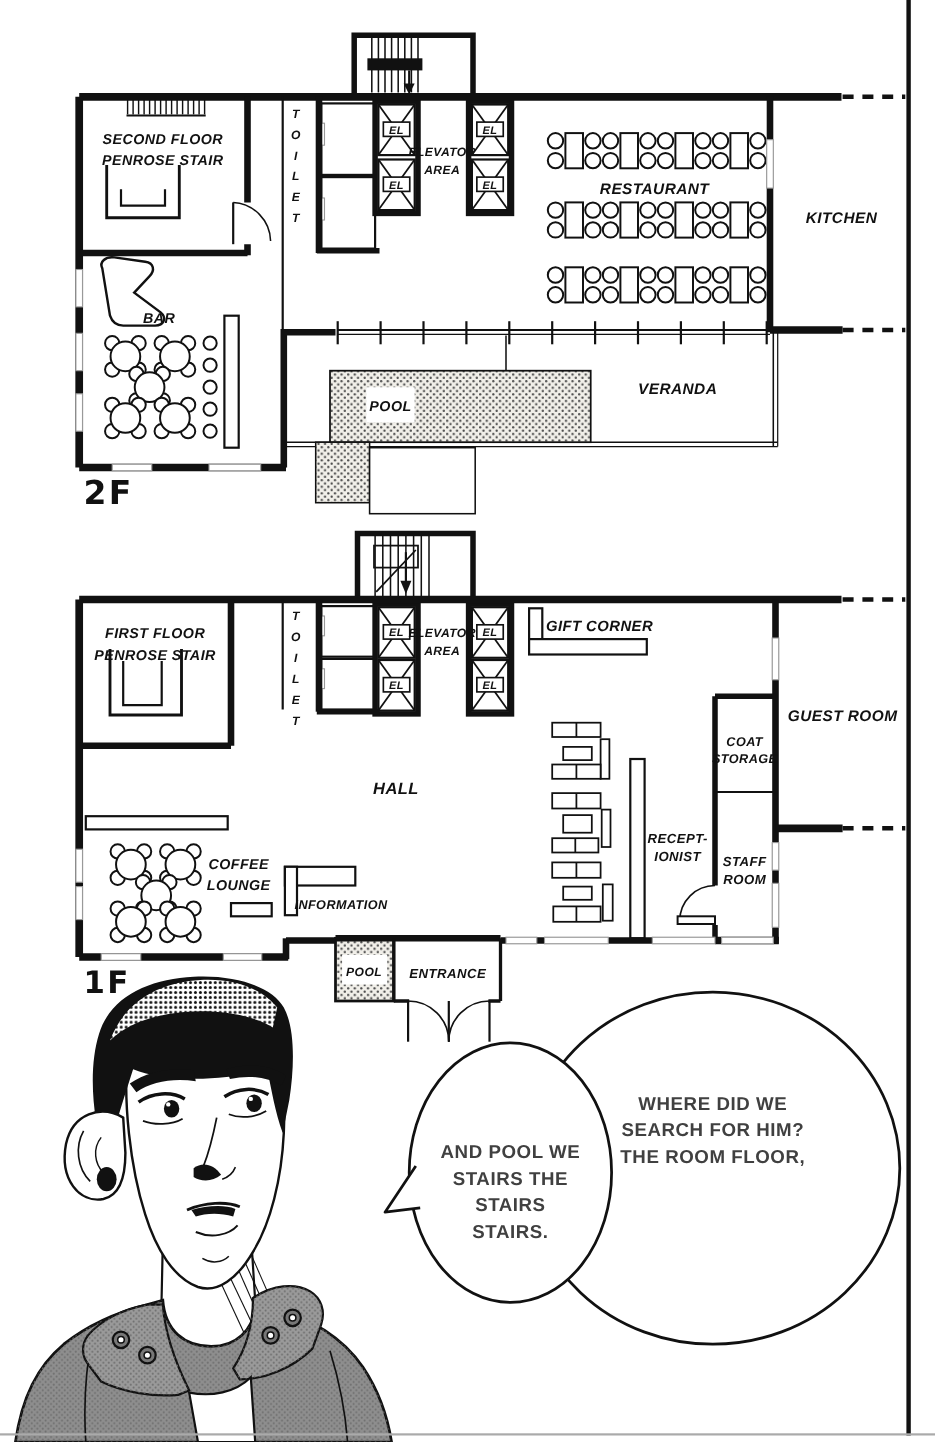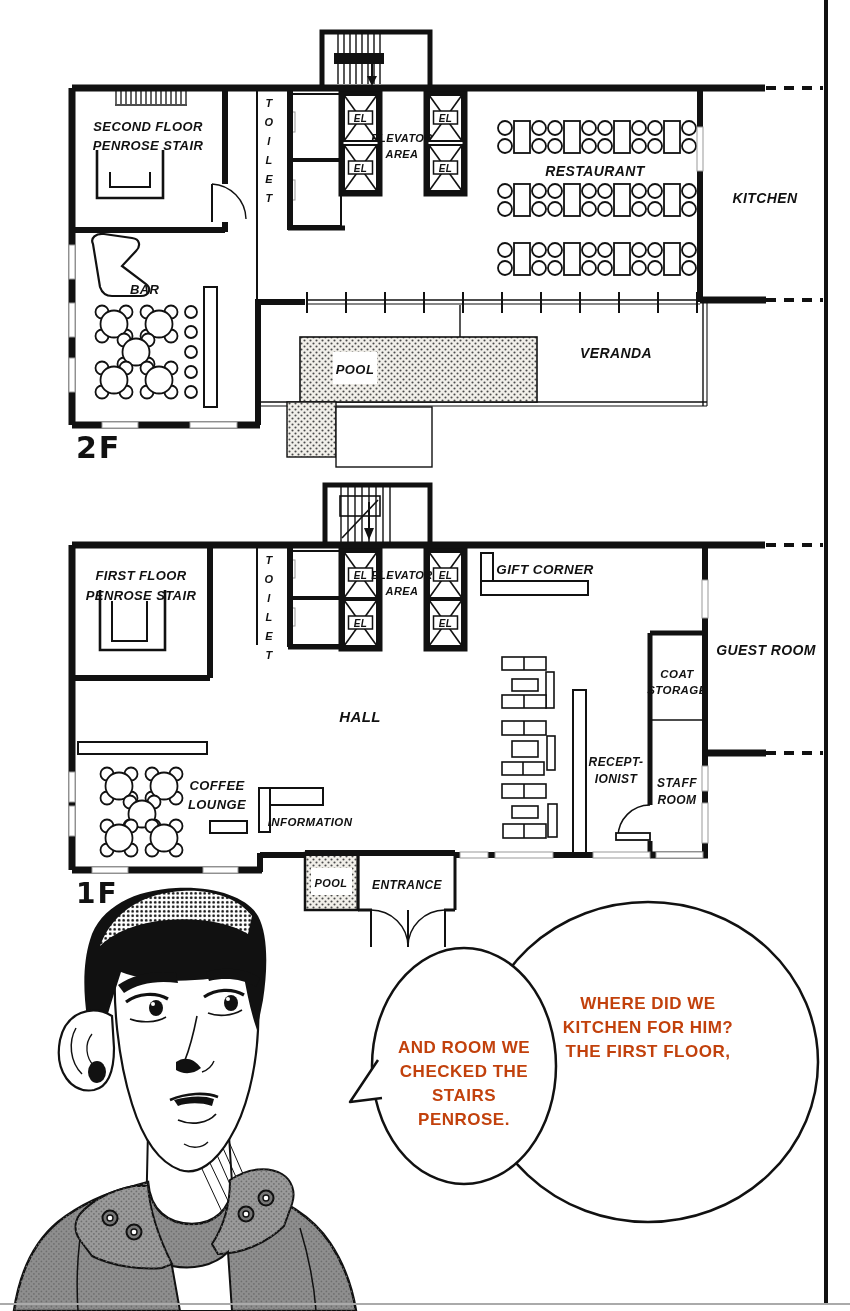--- a/index.html
+++ b/index.html
@@ -2,21 +2,21 @@
 <html><head>
 <meta charset="utf-8">
 <style>
   html,body{margin:0;padding:0;background:#fff;}
   .page{position:relative;width:850px;height:1311px;background:#ffffff;overflow:hidden;
         font-family:"Liberation Sans",sans-serif;}
   svg{position:absolute;left:0;top:0;}
   .lbl{font-family:"Liberation Sans",sans-serif;font-weight:bold;font-style:italic;fill:#111;letter-spacing:.4px;}
   .fl{font-family:"DejaVu Sans",sans-serif;font-weight:bold;font-style:normal;fill:#111;letter-spacing:2px;}
   .bubble-text{position:absolute;text-align:center;font-weight:bold;font-size:17px;line-height:24px;
-        color:#c2410c;letter-spacing:.5px;font-family:"Liberation Sans",sans-serif;}
+        color:#404040;letter-spacing:.5px;font-family:"Liberation Sans",sans-serif;}
   .bubble-text span{display:block;}
   .panel-vline{position:absolute;top:0;left:824px;width:4px;height:1305px;background:#111;}
   .panel-bline{position:absolute;top:1303px;left:0;width:850px;height:2px;background:#aaa;}
 </style>
 </head>
 <body>
 
 <div class="page">
 
 <svg width="850" height="480" viewBox="0 0 850 480">
@@ -488,26 +488,26 @@
 
   <g>
     <ellipse cx="648" cy="1062" rx="170" ry="160" fill="#fff" stroke="#111" stroke-width="2.5"></ellipse>
     <ellipse cx="464" cy="1066" rx="92" ry="118" fill="#fff" stroke="#111" stroke-width="2.5"></ellipse>
     <path d="M378,1060 L350,1102 L382,1098" fill="#fff" stroke="#111" stroke-width="2.5" stroke-linejoin="round"></path>
   </g>
 </svg>
 
 <div class="bubble-text" style="left:533px;top:992px;width:230px;">
   <span>WHERE DID WE</span>
-  <span>KITCHEN FOR HIM?</span>
-  <span>THE FIRST FLOOR,</span>
+  <span>SEARCH FOR HIM?</span>
+  <span>THE ROOM FLOOR,</span>
 </div>
 <div class="bubble-text" style="left:389px;top:1036px;width:150px;">
-  <span>AND ROOM WE</span>
-  <span>CHECKED THE</span>
+  <span>AND POOL WE</span>
+  <span>STAIRS THE</span>
   <span>STAIRS</span>
-  <span>PENROSE.</span>
+  <span>STAIRS.</span>
 </div>
 
 <div class="panel-vline"></div>
 <div class="panel-bline"></div>
 
 </div>
 
 </body></html>

